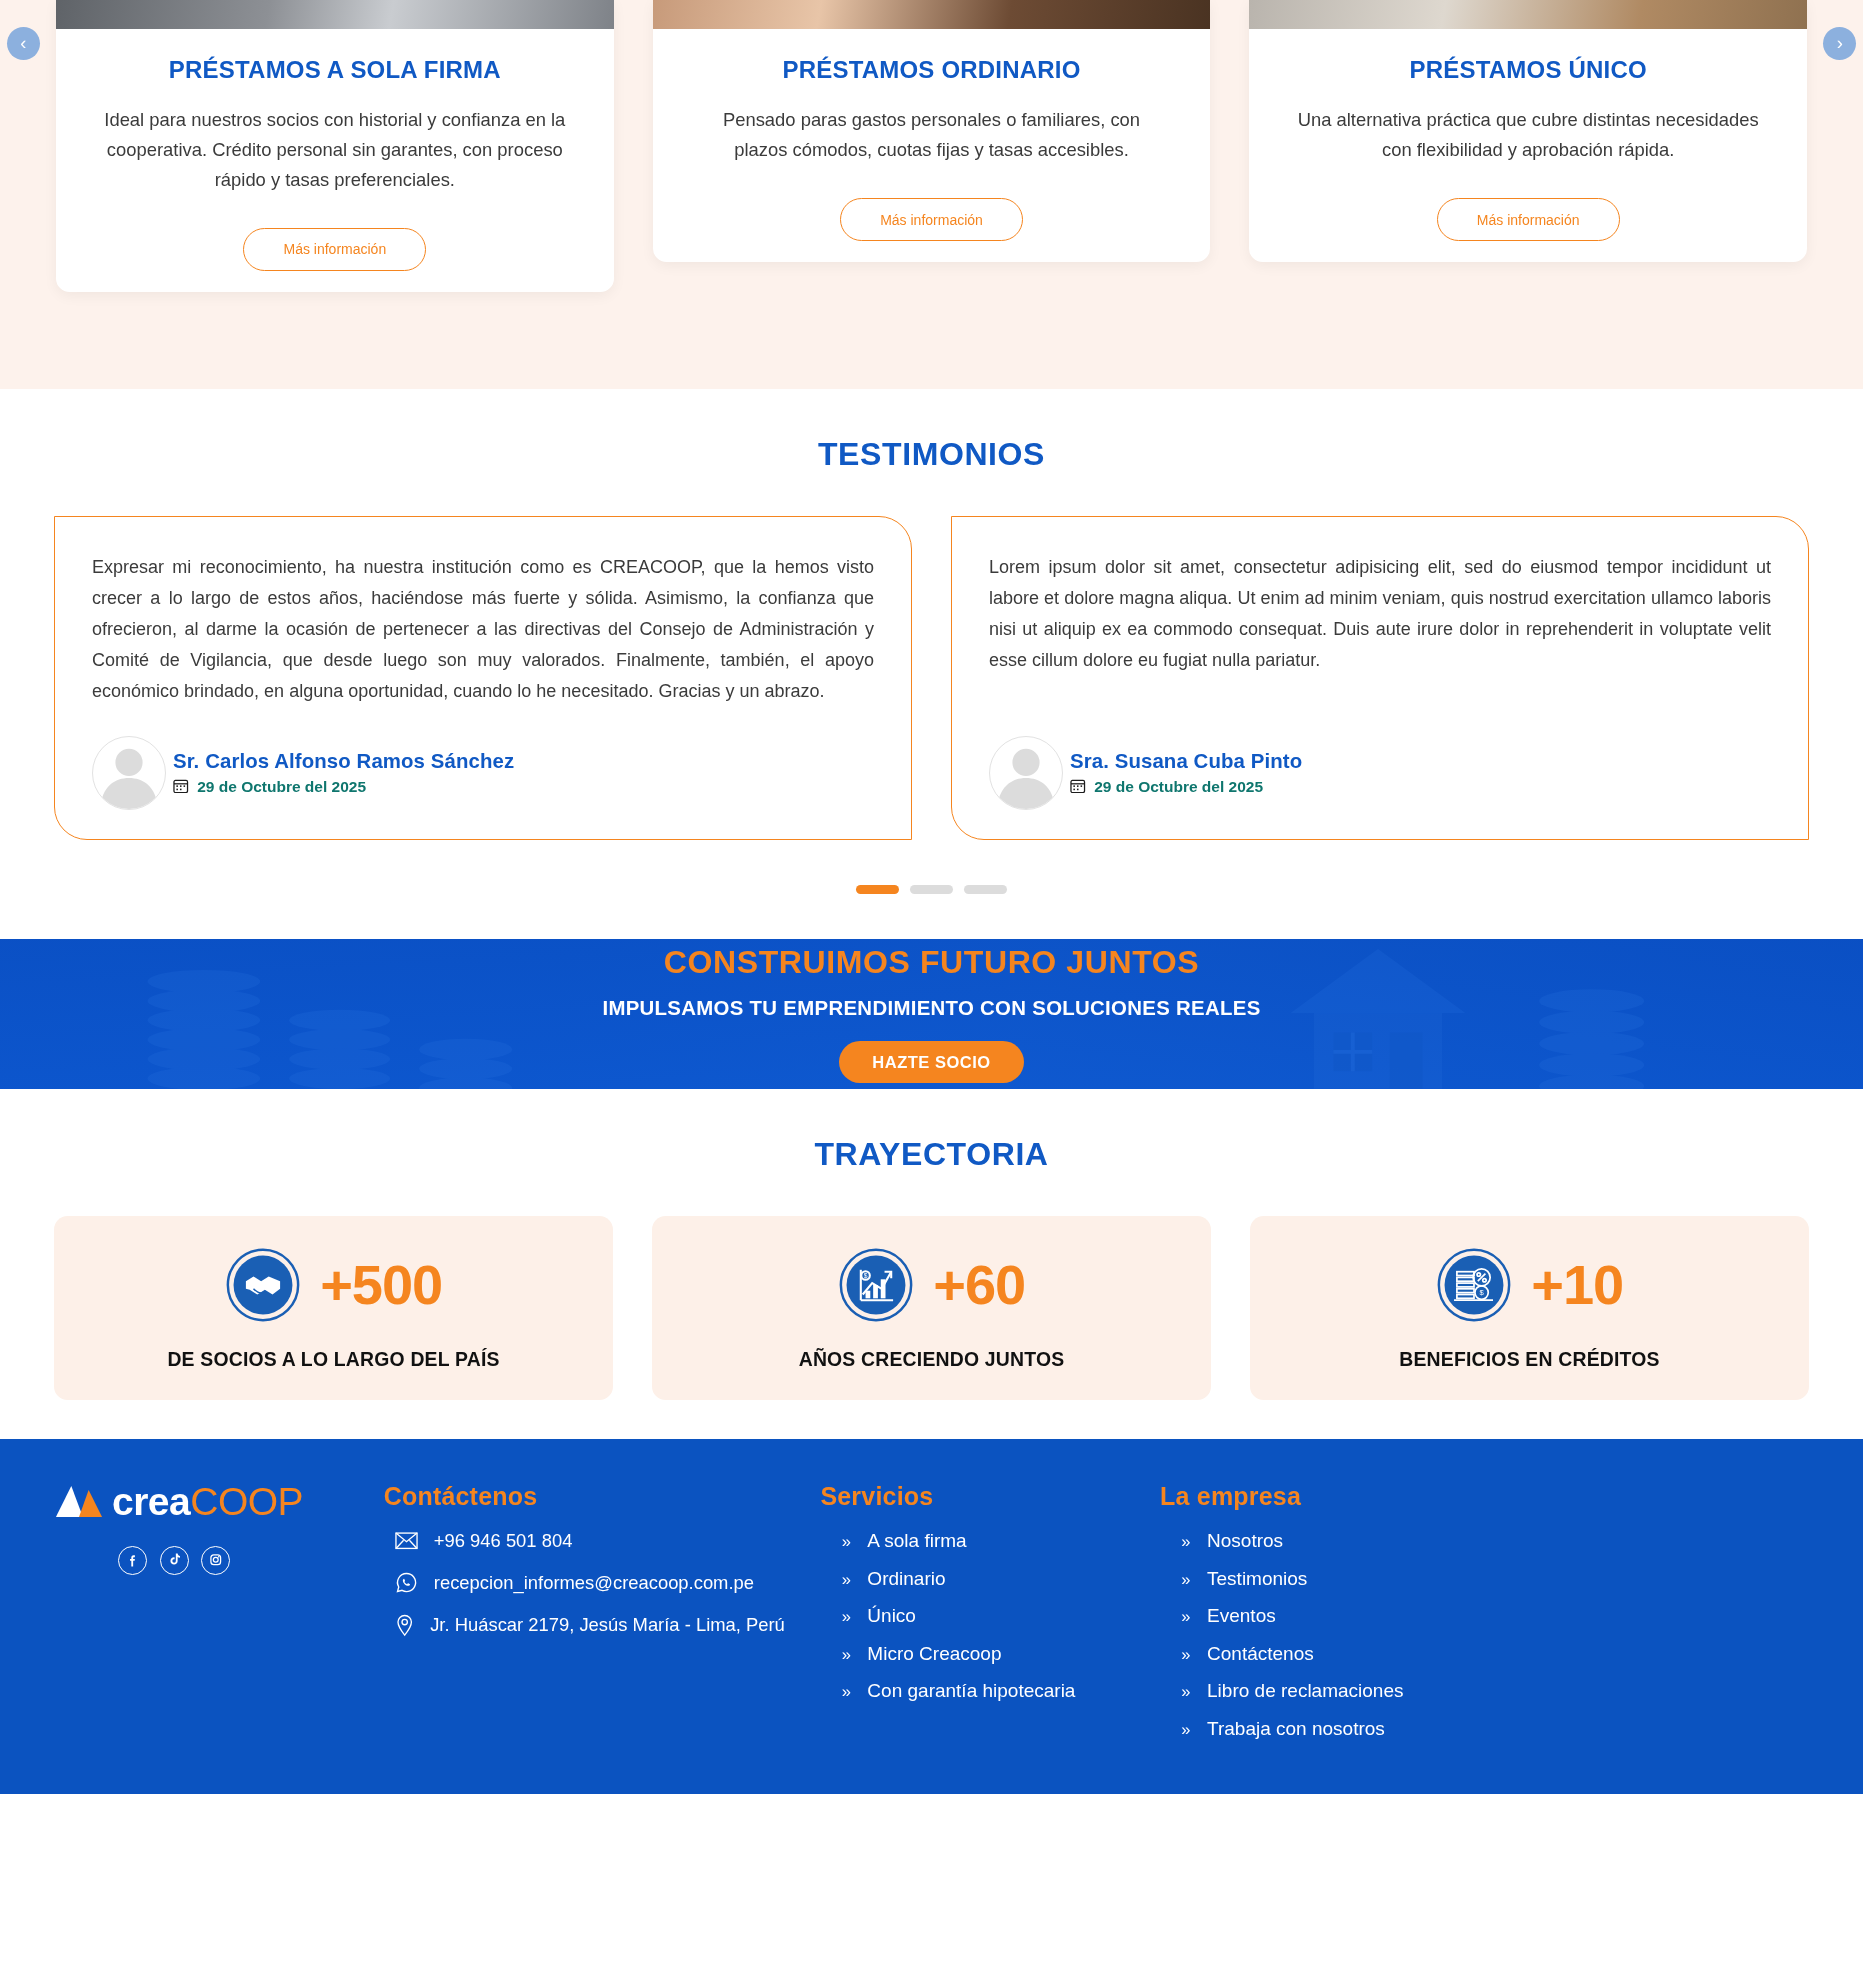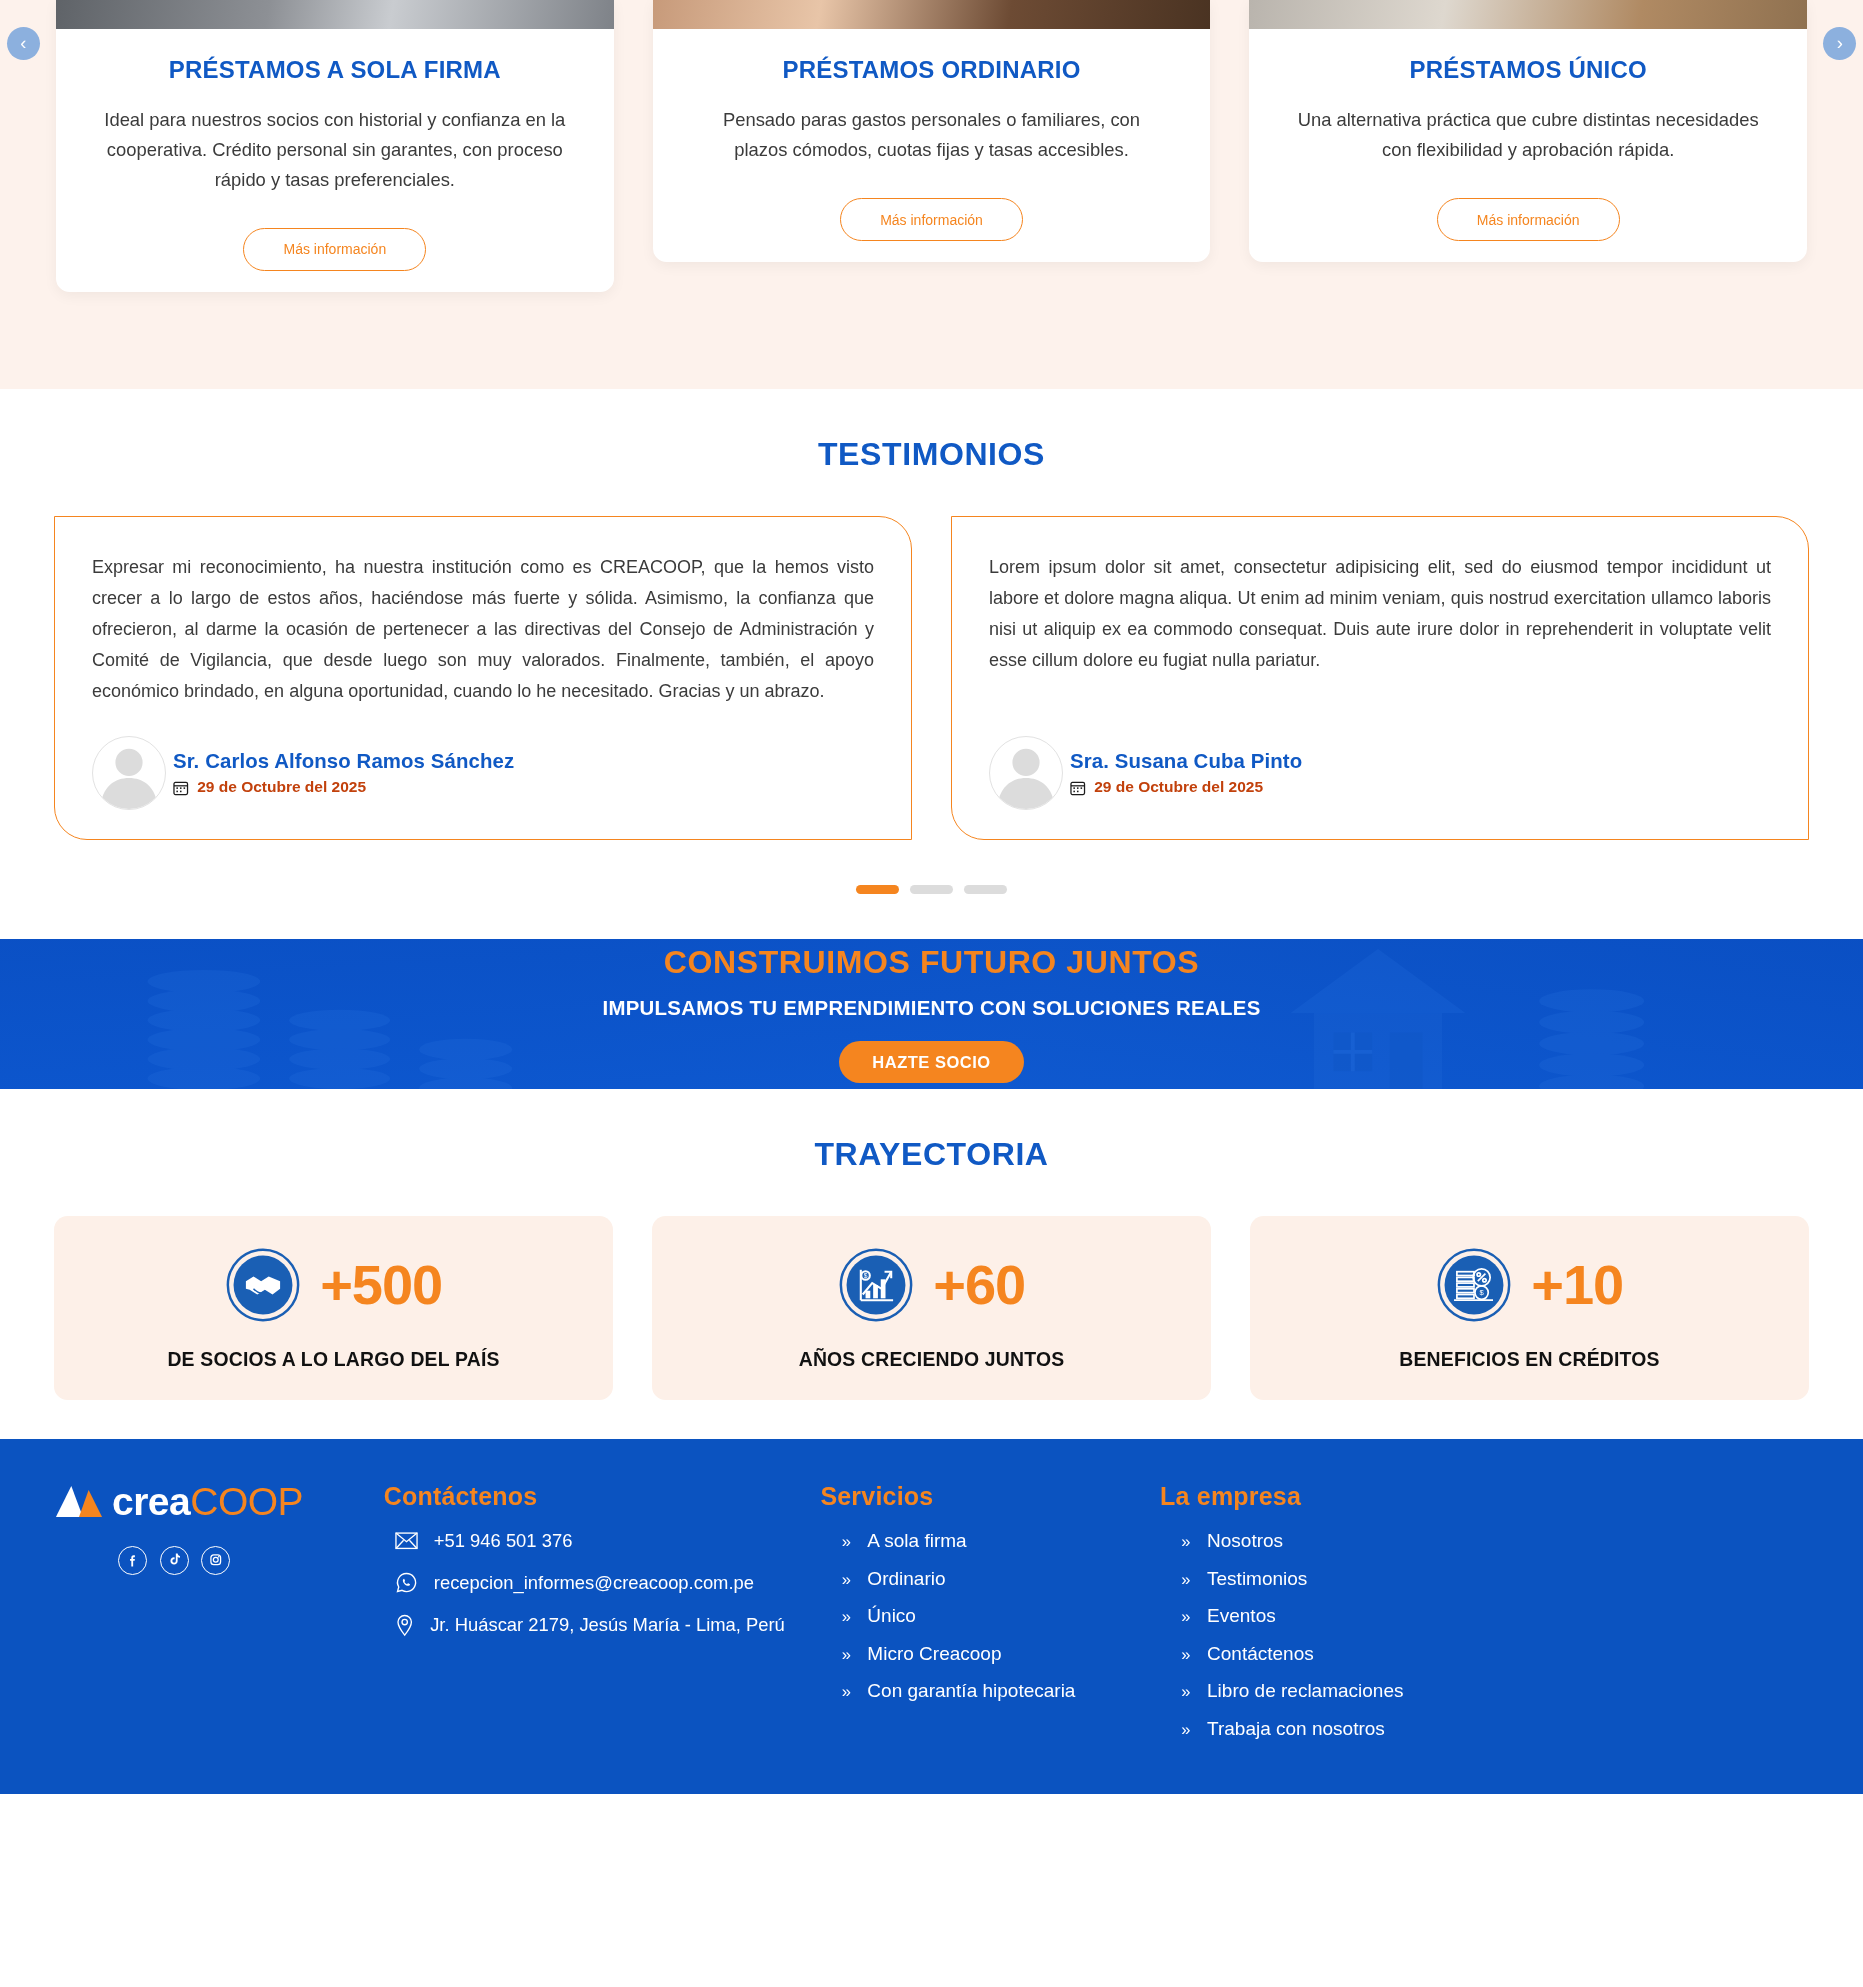--- a/index.html
+++ b/index.html
@@ -141,26 +141,26 @@
   }
   .avatar svg { display: block; }
   .author-name {
     color: #1059c4;
     font-size: 20.4px;
     font-weight: 700;
     letter-spacing: 0.1px;
   }
   .author-date {
     display: flex;
-    align-items: flex-end;
+    align-items: flex-start;
     gap: 8.7px;
     margin-top: 4.9px;
     font-size: 15.5px;
     font-weight: 700;
-    color: #c2410c;
+    color: #0f766e;
   }
   .cal-icon { width: 15.5px; height: 15.5px; flex: 0 0 auto; }
   .dots {
     display: flex;
     justify-content: center;
     gap: 10.7px;
     margin-top: 45px;
   }
   .dot {
     width: 43px; height: 8.7px;
@@ -569,21 +569,21 @@
 
   <div class="f-col-contact">
     <div class="f-head">Contáctenos</div>
 
     <div class="f-contact-item">
       <svg width="23" height="17.5" viewBox="0 0 24 18" aria-hidden="true">
         <rect x="1" y="1" width="22" height="16" fill="none" stroke="#ffffff" stroke-width="1.4"></rect>
         <path d="M1 1 L12 10 L23 1" fill="none" stroke="#ffffff" stroke-width="1.4"></path>
         <path d="M1 17 L9 8.5 M23 17 L15 8.5" fill="none" stroke="#ffffff" stroke-width="1.4"></path>
       </svg>
-      <span>+51 946 501 376</span>
+      <span>+96 946 501 804</span>
     </div>
 
     <div class="f-contact-item">
       <svg width="23" height="23" viewBox="0 0 24 24" aria-hidden="true">
         <path d="M12 2.6a9.4 9.4 0 0 0-8.1 14.1L2.6 21.4l4.8-1.25A9.4 9.4 0 1 0 12 2.6z" fill="none" stroke="#ffffff" stroke-width="1.4"></path>
         <path d="M9 8.2c.35-.1.6 0 .8.45l.6 1.35c.1.25.05.45-.1.65l-.35.45c-.15.2-.15.35 0 .6.5.85 1.25 1.5 2.2 1.95.3.15.45.1.6-.1l.45-.5c.2-.2.4-.25.65-.15l1.35.6c.45.2.55.45.45.8-.2.7-.95 1.2-1.75 1.2-2.6 0-5.7-3.1-5.7-5.7 0-.8.5-1.5 1.2-1.75z" fill="#ffffff"></path>
       </svg>
       <span>recepcion_informes@creacoop.com.pe</span>
     </div>
 

